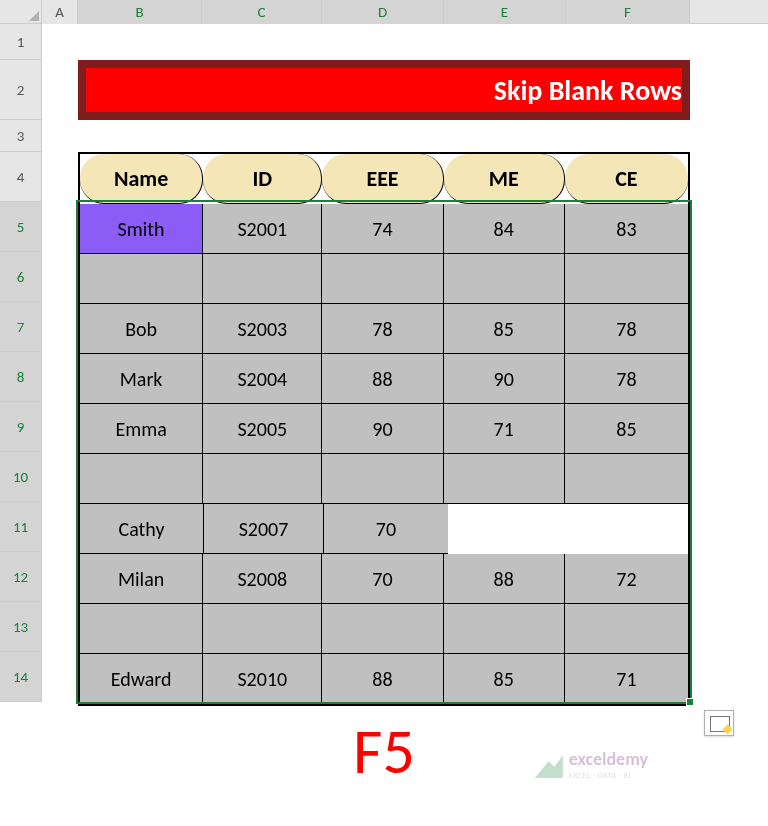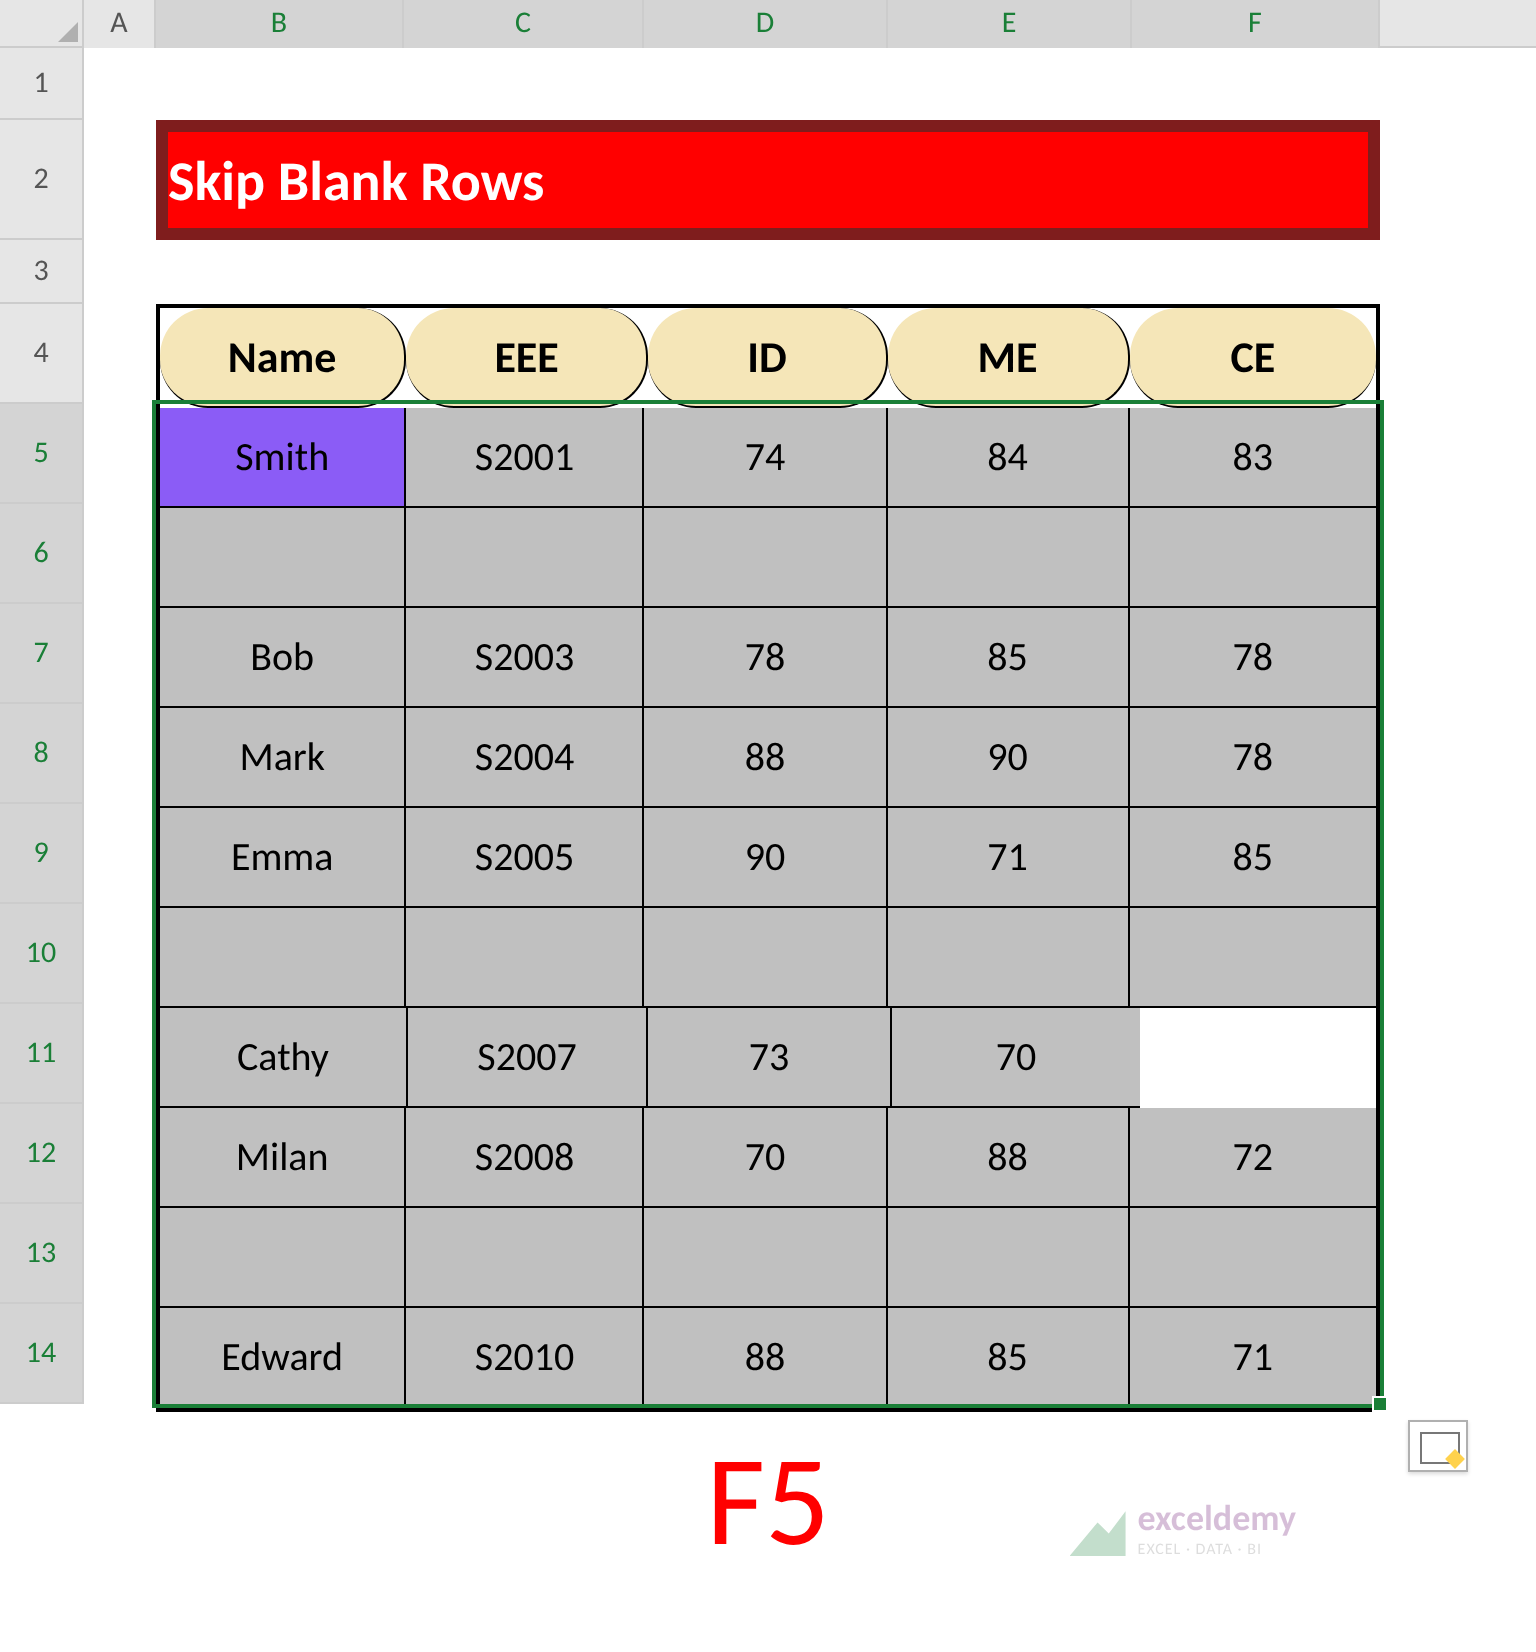--- a/index.html
+++ b/index.html
@@ -83,24 +83,24 @@
   .row-4 { height: 50px; }
   .row-5, .row-6, .row-7, .row-8, .row-9, .row-10, .row-11, .row-12, .row-13, .row-14 { height: 50px; }
 
   .title-bar {
     position: absolute;
     left: 78px;
     top: 60px;
     width: 612px;
     height: 60px;
     background: #ff0000;
-    border: 6px solid #7f1d1d;
-    display: flex;
-    align-items: center;
-    justify-content: flex-start;
+    border: 8px solid #7f1d1d;
+    display: flex;
+    align-items: center;
+    justify-content: flex-end;
     color: #fff;
     font-weight: bold;
     font-size: 28px;
   }
 
   .data-table {
     position: absolute;
     left: 78px;
     top: 152px;
     width: 612px;
@@ -259,22 +259,22 @@
     <div class="row-h row-14 sel">14</div>
   </div>
 
   <div class="title-bar">
     <span>Skip Blank Rows</span>
   </div>
 
   <div class="data-table">
     <div class="dt-row">
       <div class="dt-cell dt-head dt-col-B">Name</div>
+      <div class="dt-cell dt-head dt-col-C">ID</div>
       <div class="dt-cell dt-head dt-col-D">EEE</div>
-      <div class="dt-cell dt-head dt-col-C">ID</div>
       <div class="dt-cell dt-head dt-col-E">ME</div>
       <div class="dt-cell dt-head dt-col-F">CE</div>
     </div>
     <div class="dt-row">
       <div class="dt-cell dt-col-B dt-active">Smith</div>
       <div class="dt-cell dt-col-C">S2001</div>
       <div class="dt-cell dt-col-D">74</div>
       <div class="dt-cell dt-col-E">84</div>
       <div class="dt-cell dt-col-F">83</div>
     </div>
@@ -309,21 +309,20 @@
     <div class="dt-row">
       <div class="dt-cell dt-col-B"></div>
       <div class="dt-cell dt-col-C"></div>
       <div class="dt-cell dt-col-D"></div>
       <div class="dt-cell dt-col-E"></div>
       <div class="dt-cell dt-col-F"></div>
     </div>
     <div class="dt-row">
       <div class="dt-cell dt-col-B">Cathy</div>
       <div class="dt-cell dt-col-C">S2007</div>
-      <div class="dt-cell dt-col-D">73</div>
       <div class="dt-cell dt-col-F">70</div>
     </div>
     <div class="dt-row">
       <div class="dt-cell dt-col-B">Milan</div>
       <div class="dt-cell dt-col-C">S2008</div>
       <div class="dt-cell dt-col-D">70</div>
       <div class="dt-cell dt-col-E">88</div>
       <div class="dt-cell dt-col-F">72</div>
     </div>
     <div class="dt-row">

